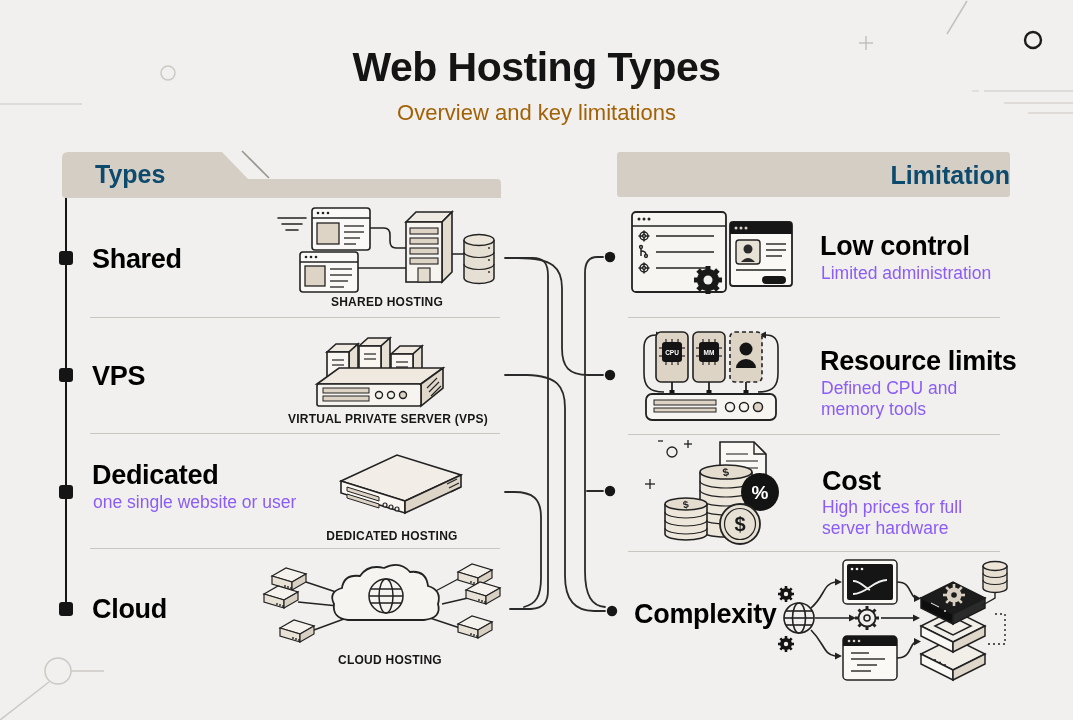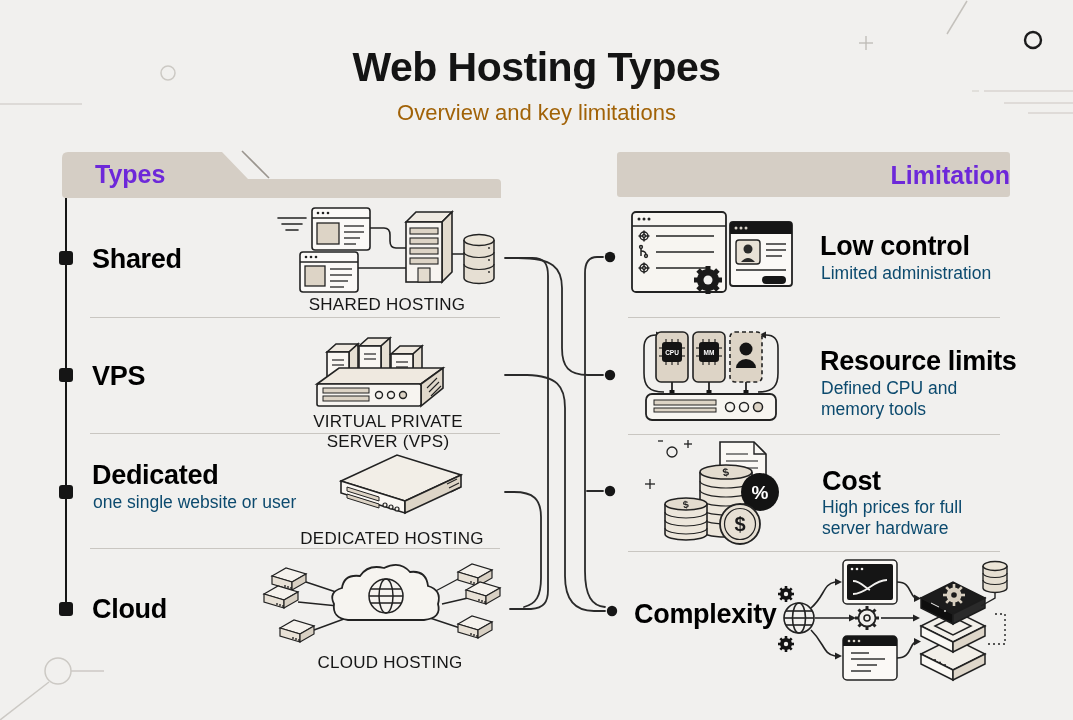--- a/index.html
+++ b/index.html
@@ -5,26 +5,26 @@
   html,body{margin:0;padding:0;}
   body{
     width:1073px;height:720px;position:relative;overflow:hidden;
     background:#f1f0ee;
     font-family:"Liberation Sans","DejaVu Sans",sans-serif;
     color:#161616;
   }
   .abs{position:absolute;}
   .main-title{left:0;right:0;top:44px;text-align:center;font-size:41px;font-weight:bold;letter-spacing:-0.5px;color:#141414;}
   .main-subtitle{left:0;right:0;top:100px;text-align:center;font-size:22px;color:#a16207;}
-  .hdr-label{font-size:25px;font-weight:bold;color:#6d28d9;}
+  .hdr-label{font-size:25px;font-weight:bold;color:#0c4a6e;}
   .types-label{left:95px;top:160px;}
   .limit-label{left:617px;top:161px;width:393px;text-align:right;}
   .row-label{font-size:27px;font-weight:bold;color:#000000;letter-spacing:-0.3px;}
-  .row-desc{font-size:17.5px;line-height:20.5px;color:#0c4a6e;}
-  .caption{font-size:17px;font-weight:normal;letter-spacing:0.25px;color:#161616;text-align:center;}
+  .row-desc{font-size:17.5px;line-height:20.5px;color:#8b5cf6;}
+  .caption{font-size:12px;font-weight:bold;letter-spacing:0.25px;color:#161616;text-align:center;}
   .sep{position:absolute;height:1px;background:#c9c6c1;}
   .timeline{position:absolute;left:65px;top:198px;width:2px;height:412px;background:#161616;}
   .bullet{position:absolute;left:59px;width:14px;height:14px;background:#151515;border-radius:3px;}
   svg{display:block;}
 </style>
 </head>
 <body>
 
 <svg class="abs" style="left:0;top:0" width="1073" height="720" viewBox="0 0 1073 720">
   <circle cx="168" cy="73" r="7" fill="none" stroke="#ccc9c4" stroke-width="1.5"></circle>

